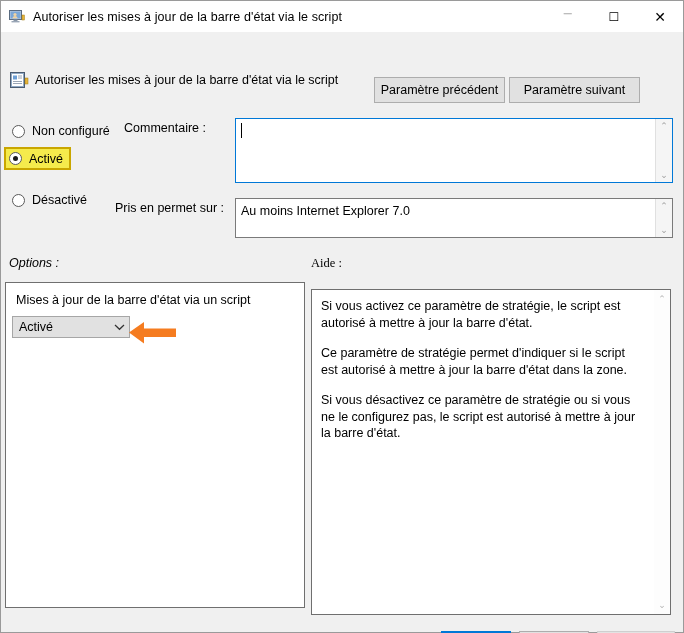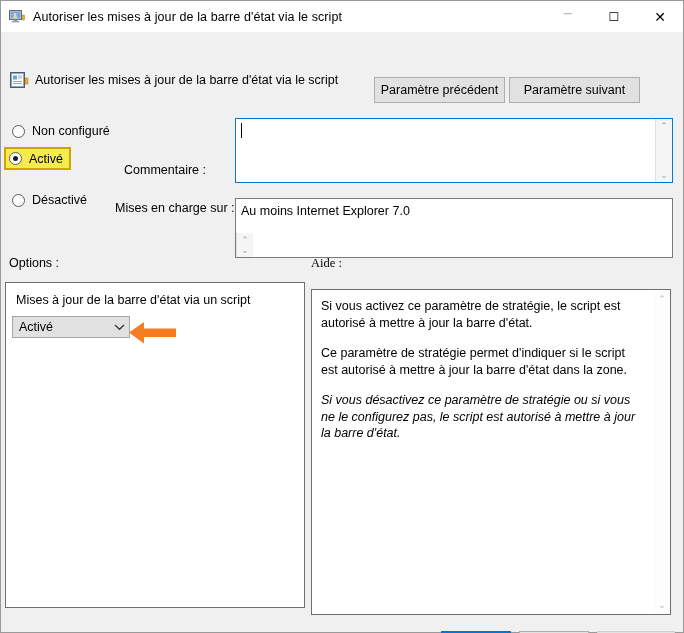--- a/index.html
+++ b/index.html
@@ -131,41 +131,41 @@
   }
   .vscroll {
     width: 17px; background: #f5f5f5;
     border-left: 1px solid #e0e0e0;
     display: flex; flex-direction: column; justify-content: space-between;
     align-items: center; padding: 2px 0;
   }
   .vscroll .arw { font-size: 9px; color: #a0a0a0; line-height: 10px; font-family: "DejaVu Sans", sans-serif; }
 
   
-  #lbl-options { position: absolute; left: 8px; top: 224px; font-size: 12.5px; color: #000; }
+  #lbl-options { position: absolute; left: 8px; top: 224px; font-size: 12.5px; color: #000; font-style: italic; }
   #lbl-aide { position: absolute; left: 310px; top: 224px; font-size: 12.5px; color: #000; font-family: Liberation Serif, serif; }
 
   
   #options-panel {
     position: absolute; left: 4px; top: 250px;
     width: 300px; height: 326px;
     background: #ffffff; border: 1px solid #6f6f6f;
   }
   #help-panel {
     position: absolute; left: 310px; top: 257px;
     width: 360px; height: 326px;
     background: #ffffff; border: 1px solid #6f6f6f;
     display: flex;
   }
   #help-text {
     flex: 1; padding: 8px 10px 8px 9px;
     font-size: 12.5px; color: #000; line-height: 16.5px;
   }
   #help-text p { margin: 0 0 14px 0; }
-  #help-text p:last-child { margin-bottom: 15px; font-style: italic; }
+  #help-text p:last-child { margin-bottom: 15px; }
   #help-scroll {
     width: 17px; background: #fdfdfd;
     border-left: 1px solid #ffffff;
     display: flex; flex-direction: column; justify-content: space-between;
     align-items: center; padding: 4px 0;
   }
   #help-scroll .arw { font-size: 9px; color: #b4b4b4; line-height: 10px; font-family: "DejaVu Sans", sans-serif; }
 
   
   #opt-label {
@@ -255,32 +255,32 @@
     </div>
     <div class="radio-row sel" style="top:115px;">
       <span class="rdo on"></span>
       <span class="radio-label">Activé</span>
     </div>
     <div class="radio-row" style="top:146px;margin-top:12px;">
       <span class="rdo"></span>
       <span class="radio-label">Désactivé</span>
     </div>
 
-    <div class="fld-label" style="left:123px; top:89px;margin-top:42px;">Commentaire :</div>
+    <div class="fld-label" style="left:123px; top:89px;">Commentaire :</div>
     <div class="textbox focused" style="left:234px; top:86px; width:438px; height:65px;">
       <div class="tb-inner"></div>
       <div class="caret"></div>
       <div class="vscroll">
         <span class="arw">⌃</span>
         <span class="arw">⌄</span>
       </div>
     </div>
 
-    <div class="fld-label" style="left:114px; top:169px;">Mises en charge sur :</div>
-    <div class="textbox" style="left:234px; top:166px; width:438px; height:60px;flex-direction:column;">
+    <div class="fld-label" style="left:114px; top:169px;">Pris en permet sur :</div>
+    <div class="textbox" style="left:234px; top:166px; width:438px; height:40px;">
       <div class="tb-inner">Au moins Internet Explorer 7.0</div>
       <div class="vscroll">
         <span class="arw">⌃</span>
         <span class="arw">⌄</span>
       </div>
     </div>
 
     <div id="lbl-options">Options :</div>
     <div id="lbl-aide">Aide :</div>
 

